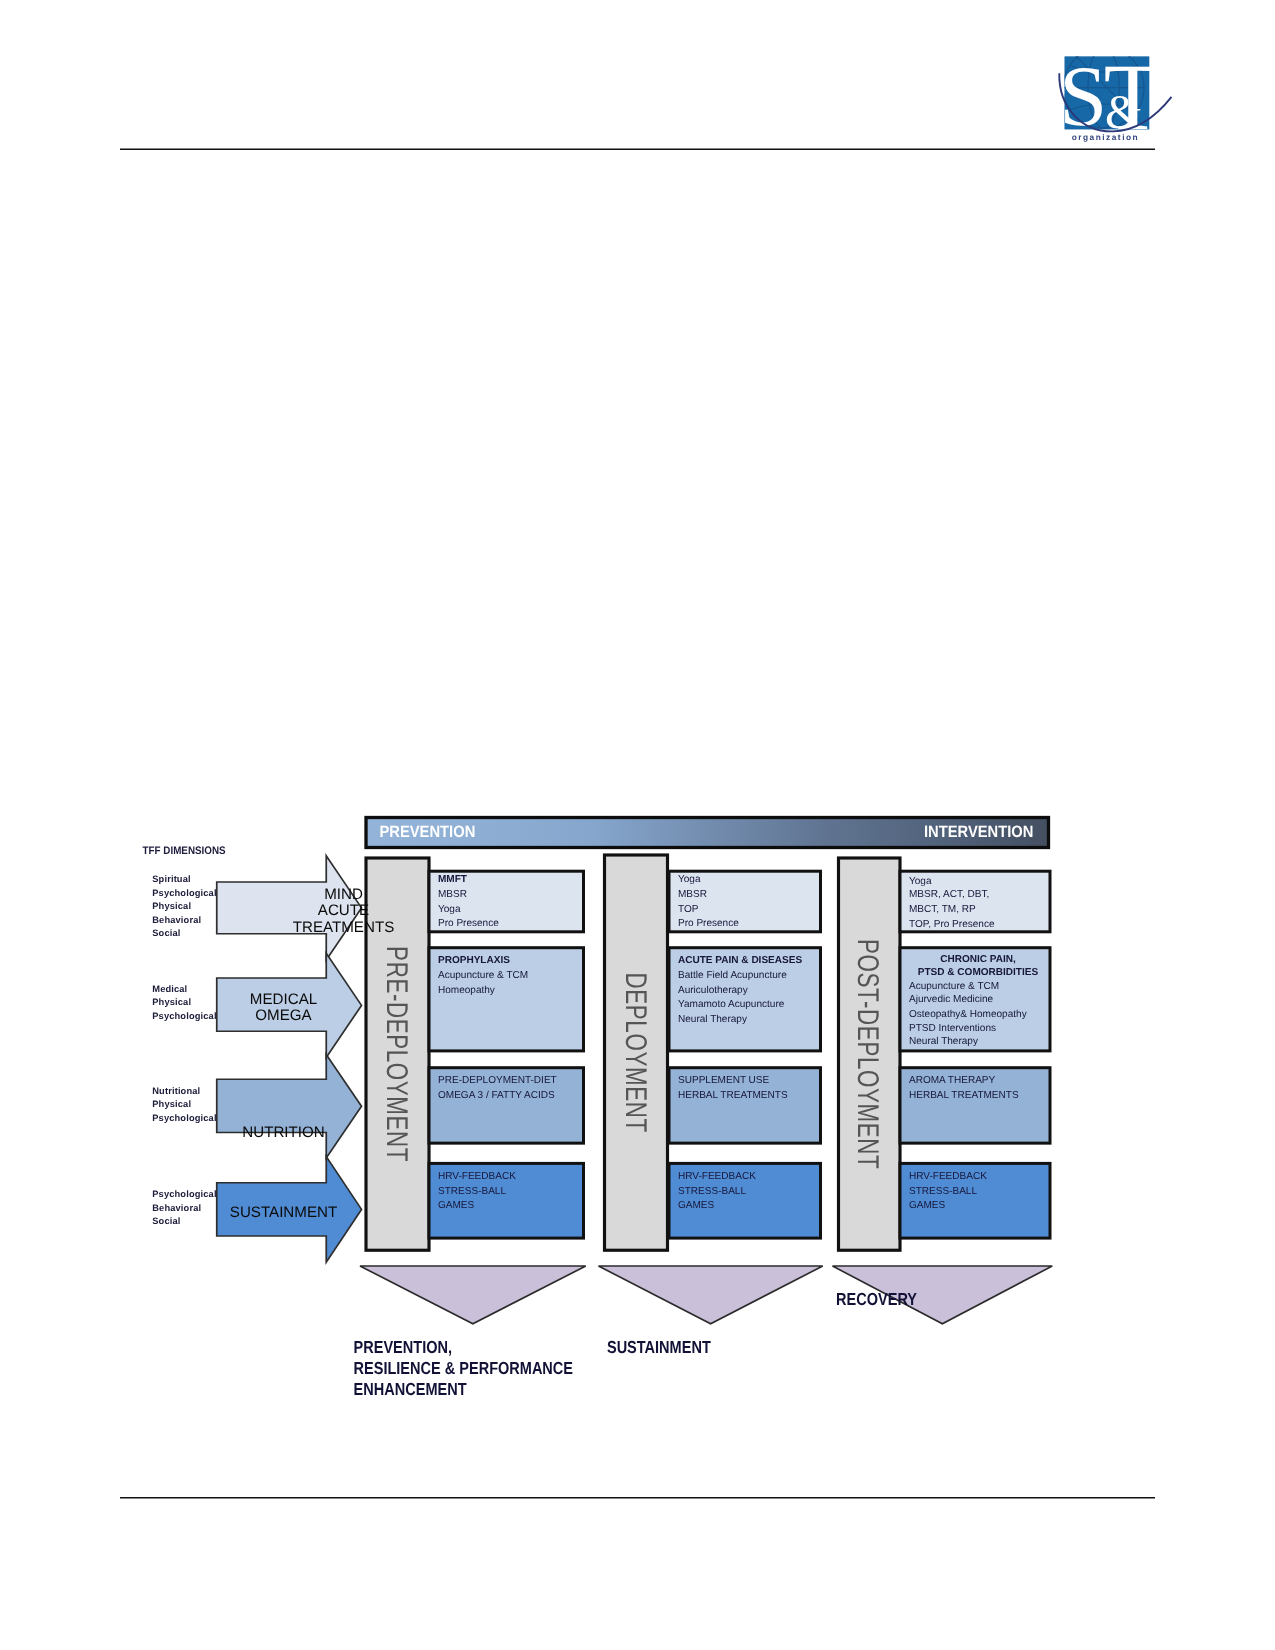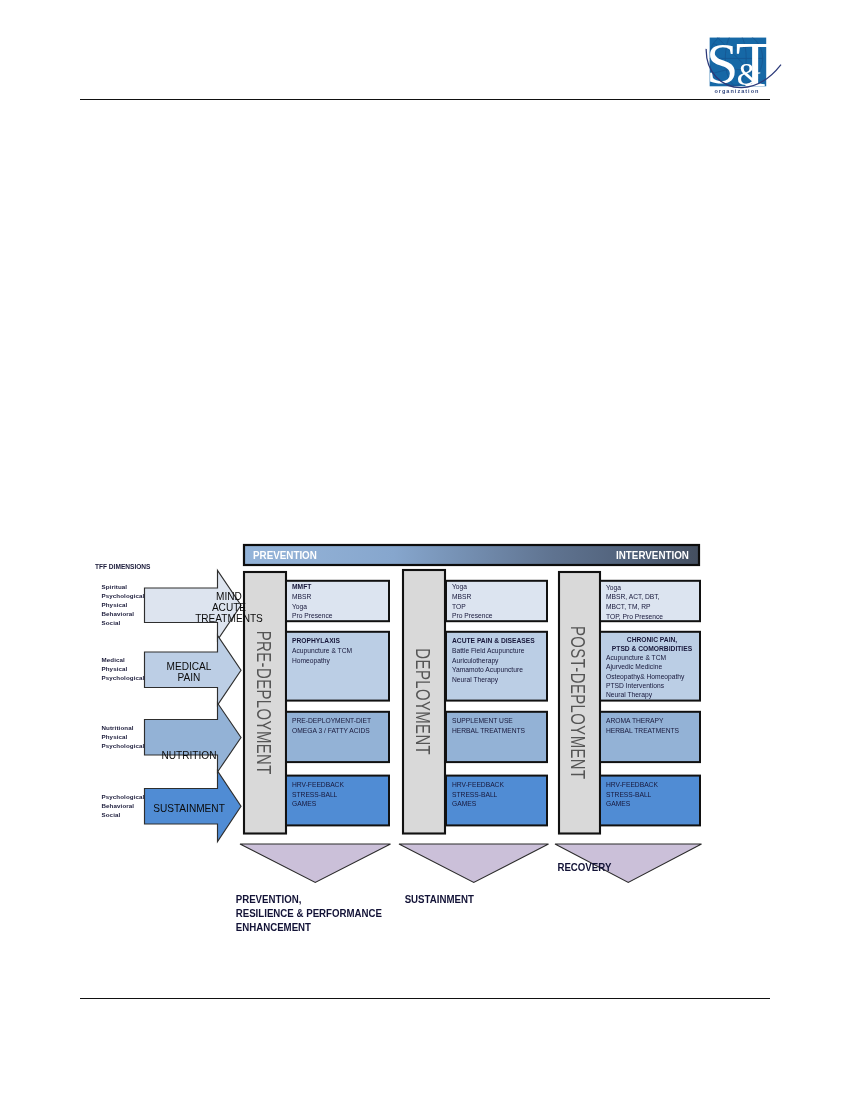--- a/index.html
+++ b/index.html
@@ -118,21 +118,21 @@
         </div>
         <div class="dimtags" style="left: 101.5px; top: 581.5px; width: 48px;">
           <div>Spiritual</div>
           <div>Psychological</div>
           <div>Physical</div>
           <div>Behavioral</div>
           <div>Social</div>
         </div>
         <div class="arrowlabel" style="left: 152.5px; top: 660.65px; width: 73px;">
           <div>MEDICAL</div>
-          <div>PAIN</div>
+          <div>OMEGA</div>
         </div>
         <div class="dimtags" style="left: 101.5px; top: 655.1px; width: 48px;">
           <div>Medical</div>
           <div>Physical</div>
           <div>Psychological</div>
         </div>
         <div class="arrowlabel" style="left: 152.5px; top: 750px; width: 73px;">
           <div>NUTRITION</div>
         </div>
         <div class="dimtags" style="left: 101.5px; top: 722.6px; width: 48px;">

